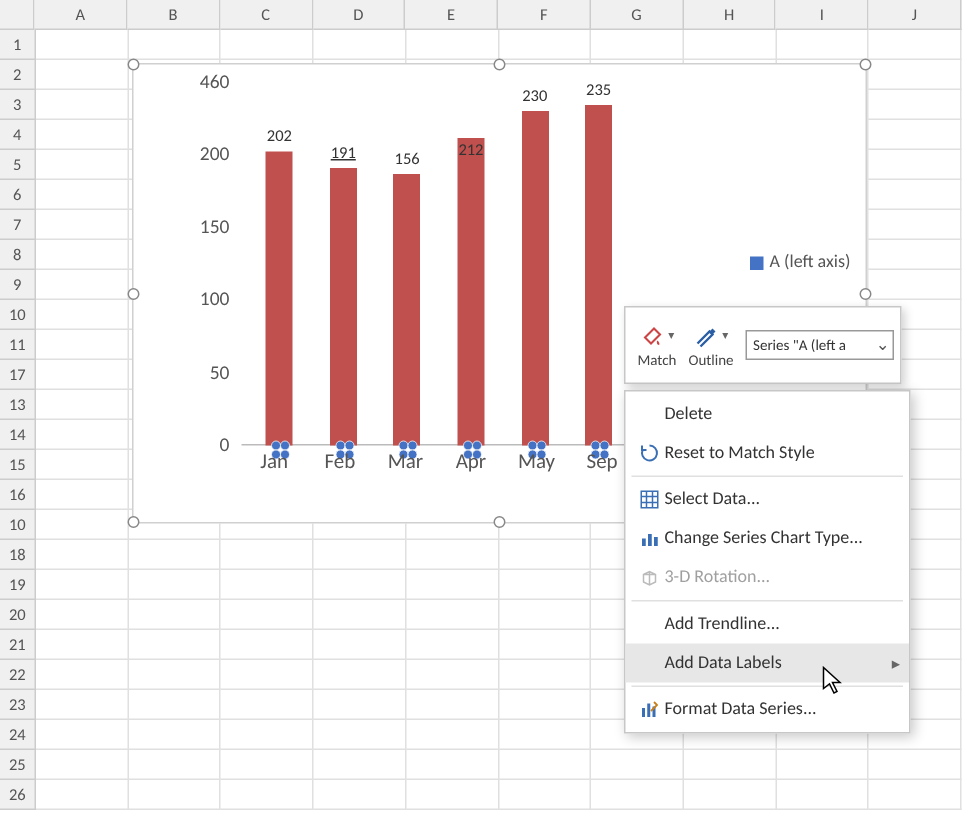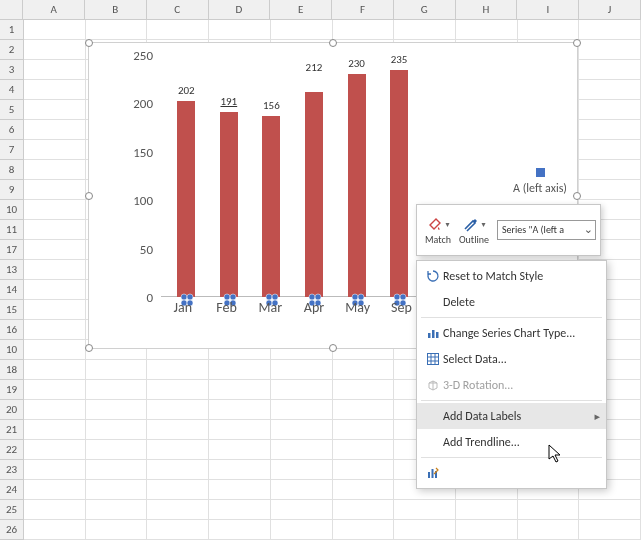--- a/index.html
+++ b/index.html
@@ -41,21 +41,21 @@
   .bars { position:absolute; inset:0; display:flex; align-items:flex-end; justify-content:space-around; padding:0 4px; }
   .barwrap { width:14%; display:flex; flex-direction:column; align-items:center; position:relative; }
   .barlabel { position:absolute; font-size:11px; color:#333; width:40px; text-align:center; left:50%; margin-left:-20px; }
   .bar { width:18px; background:#c0504d; }
   .xlabels { position:absolute; left:44px; right:0; bottom:-6px; height:22px; display:flex; justify-content:space-around; }
   .xlabel { font-size:14px; color:#555; width:14%; text-align:center; }
   .marker { position:absolute; width:12px; height:12px; left:50%; margin-left:-6px; bottom:-8px; }
   .marker svg { display:block; }
   .marker .dot{fill:#4472c4;stroke:#fff;stroke-width:0.5}
 
-  .legend { position:absolute; right:10px; top:125px; font-size:12px; color:#555; display:flex; align-items:center; gap:4px;flex-direction:column; }
+  .legend { position:absolute; right:10px; top:125px; font-size:12px; color:#555; display:flex; align-items:center; gap:4px; }
   .legend .sw { width:9px; height:9px; background:#4472c4; }
 
   
   .minitoolbar {
     position:absolute; left:416px; top:204px; width:185px; height:52px;
     background:#fff; border:1px solid #c7c7c7; box-shadow:2px 2px 6px rgba(0,0,0,0.18);
     display:flex; align-items:center; padding:4px;
   }
   .mtbtn { display:flex; flex-direction:column; align-items:center; padding:2px 4px; font-size:10px; color:#444; }
   .mtbtn .row { display:flex; align-items:center; gap:1px; }
@@ -451,21 +451,21 @@
   <div class="sel-handle sh-b"></div>
   <div class="sel-handle sh-br"></div>
 
   <div class="plot">
     <div class="yaxis">
         <div class="ytick" style="top: 242px;">0</div>
         <div class="ytick" style="top: 193.6px;">50</div>
         <div class="ytick" style="top: 145.2px;">100</div>
         <div class="ytick" style="top: 96.8px;">150</div>
         <div class="ytick" style="top: 48.4px;">200</div>
-        <div class="ytick" style="top: 0px;">250</div>
+        <div class="ytick" style="top: 0px;">460</div>
       </div>
     <div class="plotarea">
       <div class="baseline"></div>
       <div class="bars">
           <div class="barwrap">
             <div class="barlabel" style="bottom: 199.536px;">202</div>
             <div class="bar" style="height: 195.536px;"></div>
             <div class="marker">
               <svg width="14" height="14" viewBox="0 0 14 14">
                 <circle class="dot" cx="4" cy="4" r="3"></circle>
@@ -493,21 +493,21 @@
             <div class="marker">
               <svg width="14" height="14" viewBox="0 0 14 14">
                 <circle class="dot" cx="4" cy="4" r="3"></circle>
                 <circle class="dot" cx="10" cy="4" r="3"></circle>
                 <circle class="dot" cx="4" cy="10" r="3"></circle>
                 <circle class="dot" cx="10" cy="10" r="3"></circle>
               </svg>
             </div>
           </div>
           <div class="barwrap">
-            <div class="barlabel" style="bottom: 223px;">212</div>
+            <div class="barlabel" style="bottom: 191px;">212</div>
             <div class="bar" style="height: 205.216px;"></div>
             <div class="marker">
               <svg width="14" height="14" viewBox="0 0 14 14">
                 <circle class="dot" cx="4" cy="4" r="3"></circle>
                 <circle class="dot" cx="10" cy="4" r="3"></circle>
                 <circle class="dot" cx="4" cy="10" r="3"></circle>
                 <circle class="dot" cx="10" cy="10" r="3"></circle>
               </svg>
             </div>
           </div>
@@ -586,83 +586,84 @@
     </div>
     <span>Outline</span>
   </div>
   <div class="mtselect">
     <div class="box">Series "A (left a</div>
   </div>
 </div>
 
 <div class="ctxmenu">
   <div class="ctxitem">
+    <span class="ico"></span>
+    <span>Delete</span>
+  </div>
+  <div class="ctxitem">
     <span class="ico">
         <svg width="14" height="14" viewBox="0 0 14 14">
           <path d="M7 2 a5 5 0 1 1 -4.5 2.8" fill="none" stroke="#3a6fb5" stroke-width="1.3"></path>
           <path d="M2 2 L2 5 L5 5" fill="none" stroke="#3a6fb5" stroke-width="1.3"></path>
         </svg>
       </span>
     <span>Reset to Match Style</span>
   </div>
-  <div class="ctxitem">
-    <span class="ico"></span>
-    <span>Delete</span>
-  </div>
   <div class="ctxsep"></div>
-  <div class="ctxitem">
-    <span class="ico">
-        <svg width="14" height="14" viewBox="0 0 14 14">
-          <rect x="2" y="7" width="2.5" height="5" fill="#3a6fb5"></rect>
-          <rect x="6" y="4" width="2.5" height="8" fill="#3a6fb5"></rect>
-          <rect x="10" y="6" width="2.5" height="6" fill="#3a6fb5"></rect>
-        </svg>
-      </span>
-    <span>Change Series Chart Type...</span>
-  </div>
   <div class="ctxitem">
     <span class="ico">
         <svg width="14" height="14" viewBox="0 0 14 14">
           <rect x="1.5" y="1.5" width="11" height="11" fill="none" stroke="#3a6fb5"></rect>
           <line x1="1.5" y1="5" x2="12.5" y2="5" stroke="#3a6fb5"></line>
           <line x1="1.5" y1="9" x2="12.5" y2="9" stroke="#3a6fb5"></line>
           <line x1="5" y1="1.5" x2="5" y2="12.5" stroke="#3a6fb5"></line>
           <line x1="9" y1="1.5" x2="9" y2="12.5" stroke="#3a6fb5"></line>
         </svg>
       </span>
     <span>Select Data...</span>
   </div>
+  <div class="ctxitem">
+    <span class="ico">
+        <svg width="14" height="14" viewBox="0 0 14 14">
+          <rect x="2" y="7" width="2.5" height="5" fill="#3a6fb5"></rect>
+          <rect x="6" y="4" width="2.5" height="8" fill="#3a6fb5"></rect>
+          <rect x="10" y="6" width="2.5" height="6" fill="#3a6fb5"></rect>
+        </svg>
+      </span>
+    <span>Change Series Chart Type...</span>
+  </div>
   <div class="ctxitem disabled">
     <span class="ico">
         <svg width="14" height="14" viewBox="0 0 14 14">
           <path d="M3 5 L7 3 L11 5 L11 10 L7 12 L3 10 Z M7 3 L7 12 M3 5 L11 5" fill="none" stroke="#bbb"></path>
         </svg>
       </span>
     <span>3-D Rotation...</span>
   </div>
   <div class="ctxsep"></div>
+  <div class="ctxitem">
+    <span class="ico"></span>
+    <span>Add Trendline...</span>
+  </div>
   <div class="ctxitem hover">
     <span class="ico"></span>
     <span>Add Data Labels</span>
     <span class="sub">▸</span>
-  </div>
-  <div class="ctxitem">
-    <span class="ico"></span>
-    <span>Add Trendline...</span>
   </div>
   <div class="ctxsep"></div>
   <div class="ctxitem">
     <span class="ico">
         <svg width="14" height="14" viewBox="0 0 14 14">
           <rect x="2" y="6" width="2" height="6" fill="#3a6fb5"></rect>
           <rect x="5.5" y="3" width="2" height="9" fill="#3a6fb5"></rect>
           <rect x="9" y="5" width="2" height="7" fill="#3a6fb5"></rect>
           <path d="M10 2 L12 4 L8 8" fill="none" stroke="#c77f1a" stroke-width="1.2"></path>
         </svg>
       </span>
+    <span>Format Data Series...</span>
   </div>
 </div>
 
 <div class="cursor">
   <svg width="16" height="20" viewBox="0 0 16 20">
       <path d="M1 1 L1 15 L5 12 L8 18 L10 17 L7 11 L12 11 Z" fill="#fff" stroke="#000" stroke-width="1"></path>
     </svg>
 </div>
 
 </body></html>

